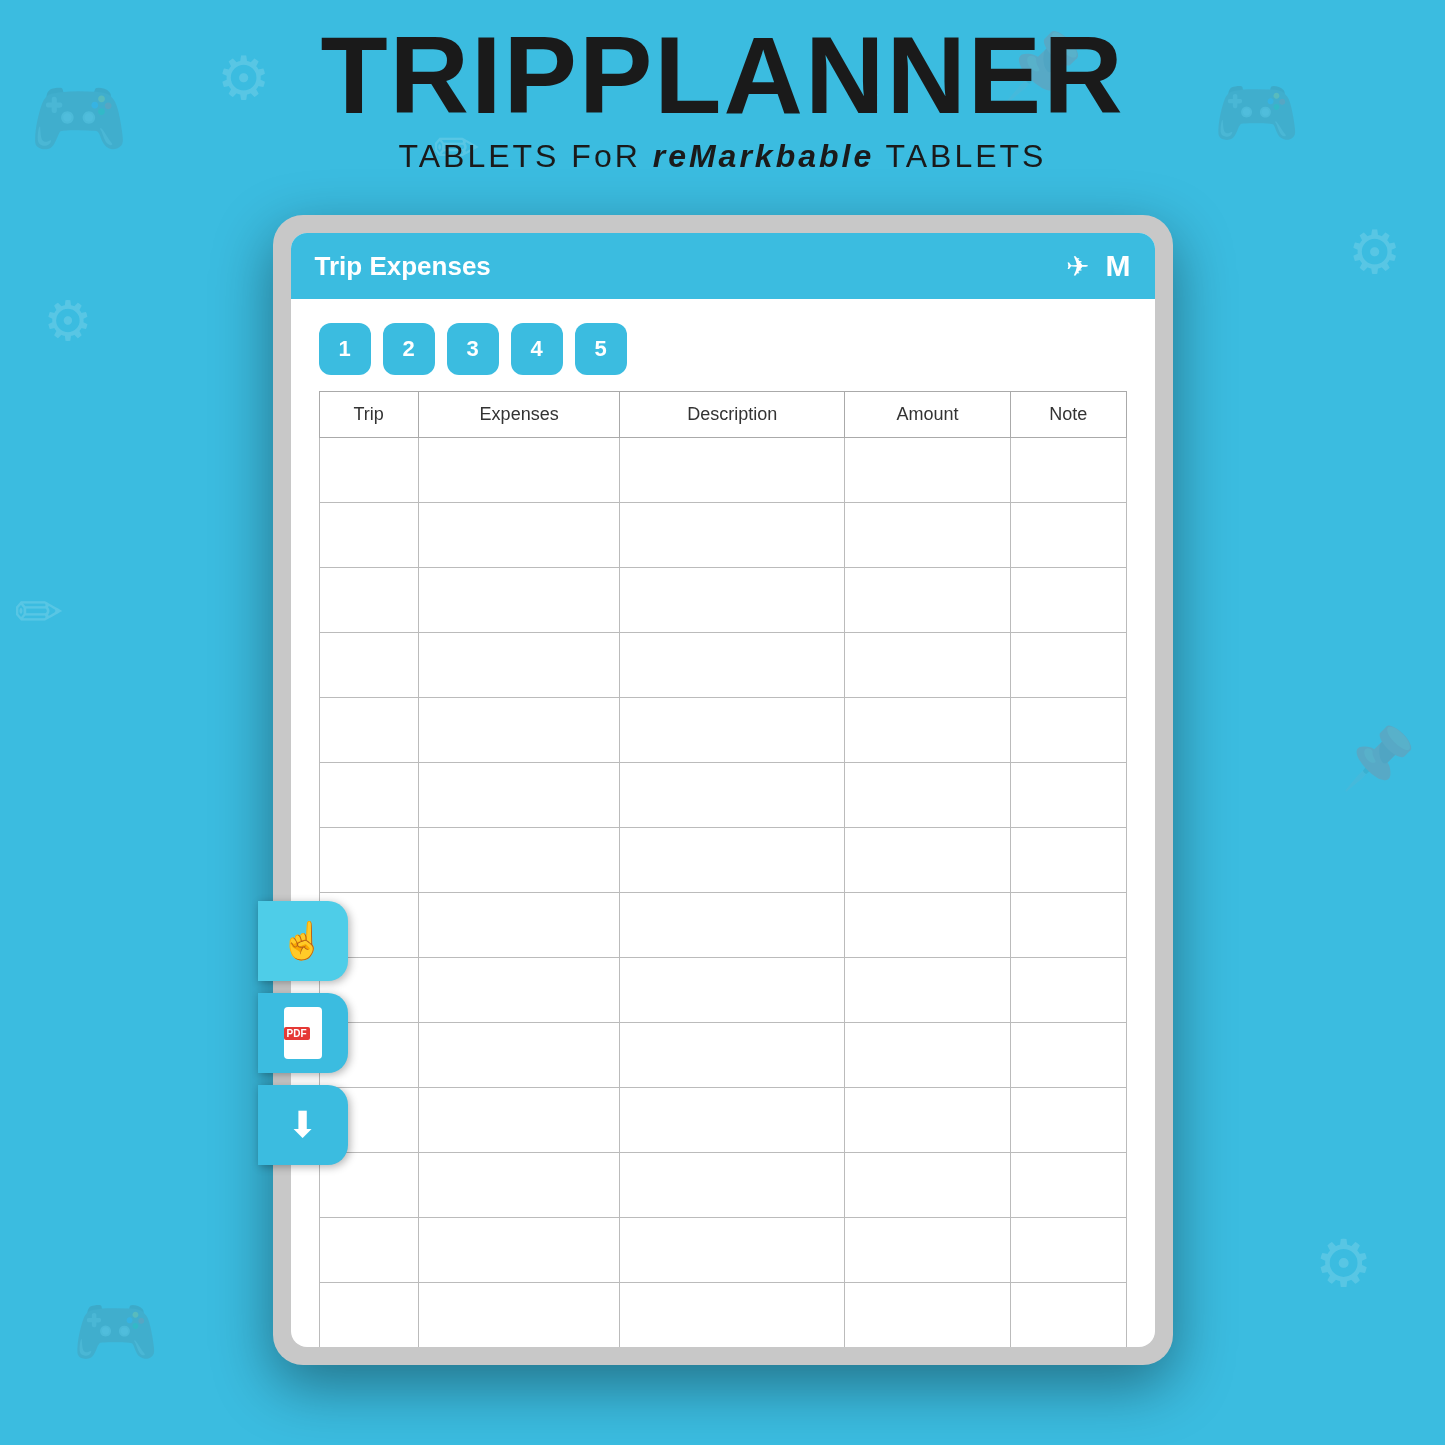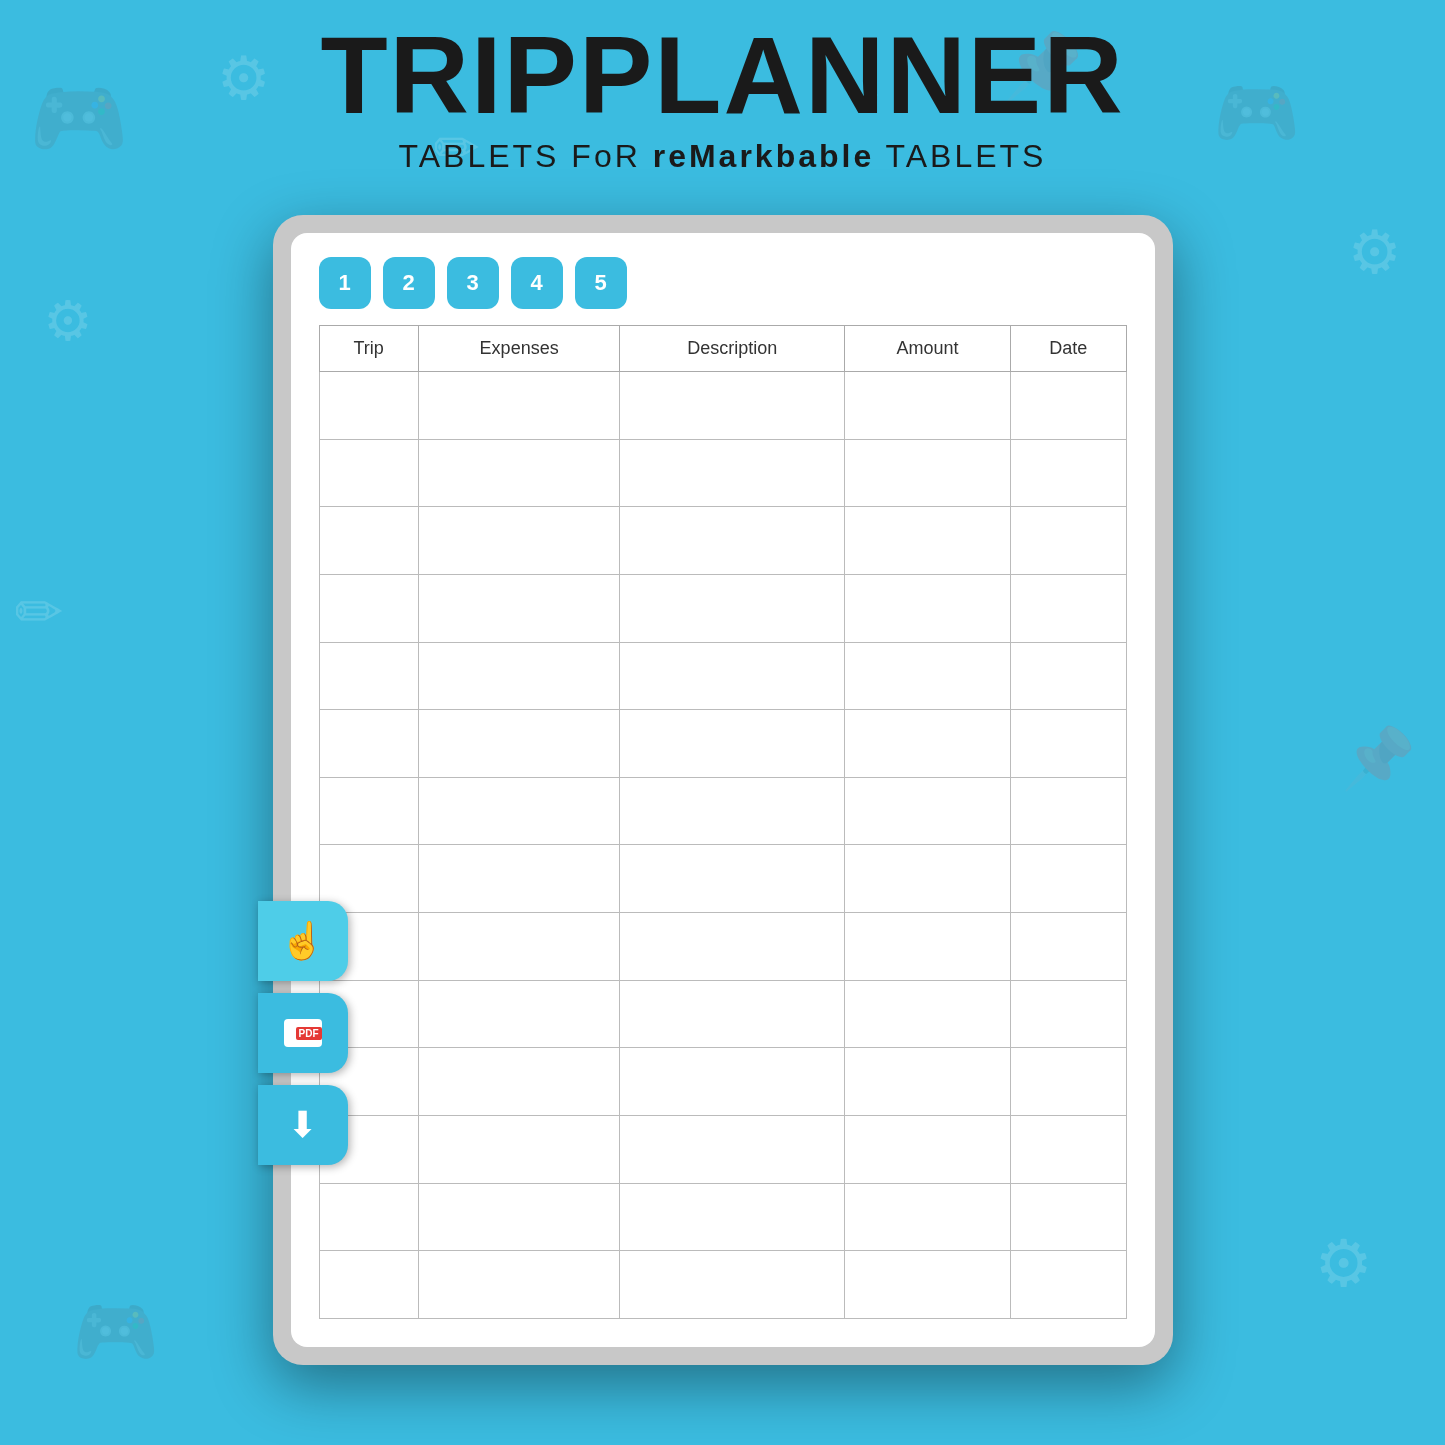--- a/index.html
+++ b/index.html
@@ -57,20 +57,21 @@
       font-size: 32px;
       font-weight: 400;
       color: #1a1a1a;
       letter-spacing: 3px;
       margin-top: 8px;
       font-family: Arial, sans-serif;
     }
 
     .app-subtitle .brand {
       font-weight: 900;
+      font-style: italic;
     }
 
     
     .tablet-wrapper {
       margin-top: 30px;
       position: relative;
       width: 900px;
       height: 1150px;
     }
 
@@ -208,27 +209,27 @@
     .side-btn.pdf-btn {
       background: #3bbce0;
     }
 
     .side-btn.download-btn {
       background: #3bbce0;
     }
 
     .pdf-doc {
       width: 38px;
-      height: 28px;
+      height: 52px;
       background: white;
       border-radius: 4px;
       position: relative;
       display: flex;
       align-items: center;
-      justify-content: flex-end;
+      justify-content: flex-start;
     }
 
     .pdf-label {
       background: #e53935;
       color: white;
       font-size: 10px;
       font-weight: 900;
       padding: 1px 3px;
       border-radius: 2px;
     }
@@ -272,38 +273,45 @@
         </div>
       </div>
       <div class="side-btn download-btn">
         <span class="btn-icon">⬇</span>
       </div>
     </div>
 
     <div class="tablet-device">
       <div class="tablet-screen">
 
+        <div class="header-bar">
+          <span class="header-title">Trip Expenses</span>
+          <div class="header-icons">
+            <span class="header-icon">✈</span>
+            <span class="header-icon" style="font-weight:900;font-size:30px;">M</span>
+          </div>
+        </div>
 
         <div class="page-tabs">
           <div class="page-tab">1</div>
           <div class="page-tab">2</div>
           <div class="page-tab">3</div>
           <div class="page-tab">4</div>
           <div class="page-tab">5</div>
         </div>
 
         <div class="table-container">
           <table class="expenses-table">
             <thead>
               <tr>
                 <th>Trip</th>
                 <th>Expenses</th>
                 <th>Description</th>
                 <th>Amount</th>
-                <th>Date</th>
+                <th>Note</th>
               </tr>
             </thead>
             <tbody id="table-body">
             <tr>
                   <td></td>
                   <td></td>
                   <td></td>
                   <td></td>
                   <td></td>
                 </tr>

